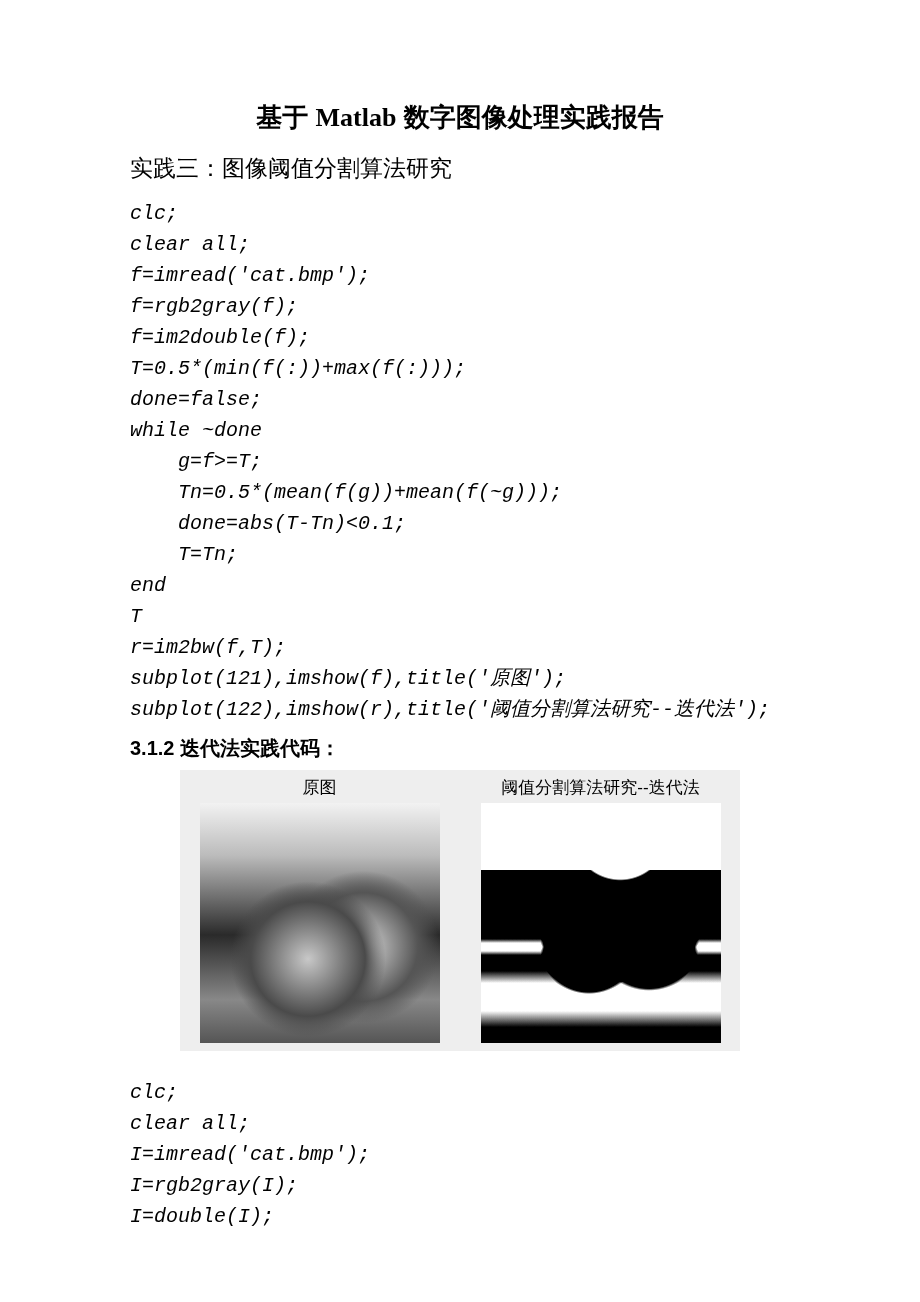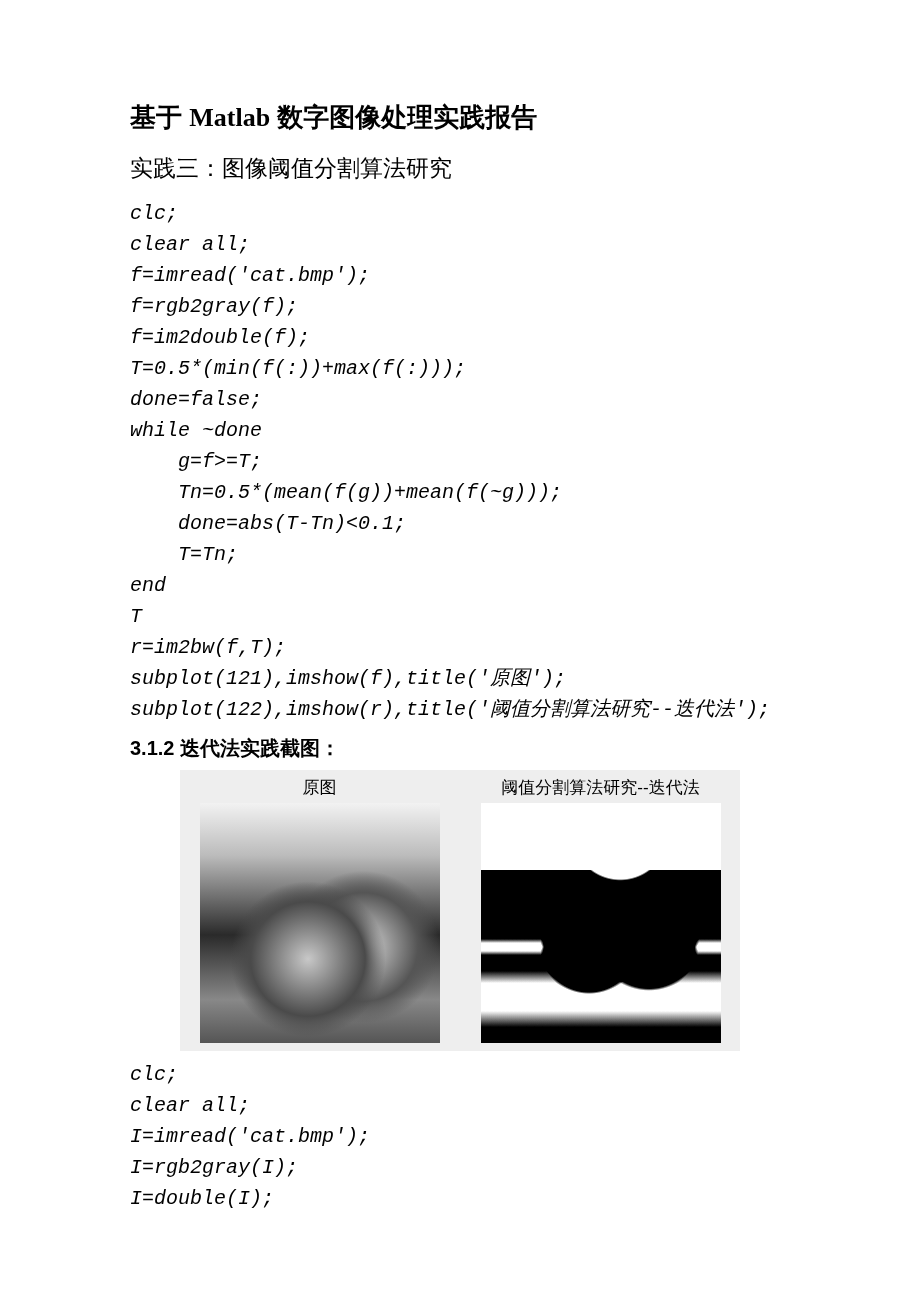--- a/index.html
+++ b/index.html
@@ -10,20 +10,21 @@
       color: #000000;
       width: 920px;
     }
     .page {
       padding: 100px 130px 60px 130px;
     }
     .main-title {
       font-family: "SimHei", "黑体", "Microsoft YaHei", sans-serif;
       font-size: 26px;
       font-weight: bold;
+      text-align: center;
       margin-bottom: 18px;
     }
     .main-title .latin {
       font-family: "Times New Roman", Times, serif;
     }
     .section-title {
       font-family: "SimHei", "黑体", "Microsoft YaHei", sans-serif;
       font-size: 23px;
       font-weight: normal;
       margin-bottom: 14px;
@@ -38,21 +39,21 @@
     .code-block {
       font-family: "SimSun", "宋体", "Courier New", monospace;
       font-size: 20px;
       line-height: 1.55;
       white-space: pre;
       margin-bottom: 8px;
       font-style: italic;
     }
     .figure-area {
       background: #eeeeee;
-      margin: 8px 50px 8px 50px;
+      margin: 8px 50px 26px 50px;
       padding: 6px 10px 8px 10px;
       display: flex;
       justify-content: space-around;
       gap: 22px;
     }
     .figure-col {
       flex: 1;
       display: flex;
       flex-direction: column;
       align-items: center;
@@ -107,21 +108,21 @@
     g=f&gt;=T;
     Tn=0.5*(mean(f(g))+mean(f(~g)));
     done=abs(T-Tn)&lt;0.1;
     T=Tn;
 end
 T
 r=im2bw(f,T);
 subplot(121),imshow(f),title('原图');
 subplot(122),imshow(r),title('阈值分割算法研究--迭代法');</div>
 
-  <div class="subsection-title">3.1.2 迭代法实践截图：</div>
+  <div class="subsection-title">3.1.2 迭代法实践代码：</div>
 
   <div class="figure-area">
     <div class="figure-col">
       <div class="figure-caption">原图</div>
       <div class="figure-image gray-img"></div>
     </div>
     <div class="figure-col">
       <div class="figure-caption">阈值分割算法研究--迭代法</div>
       <div class="figure-image bw-img"></div>
     </div>

